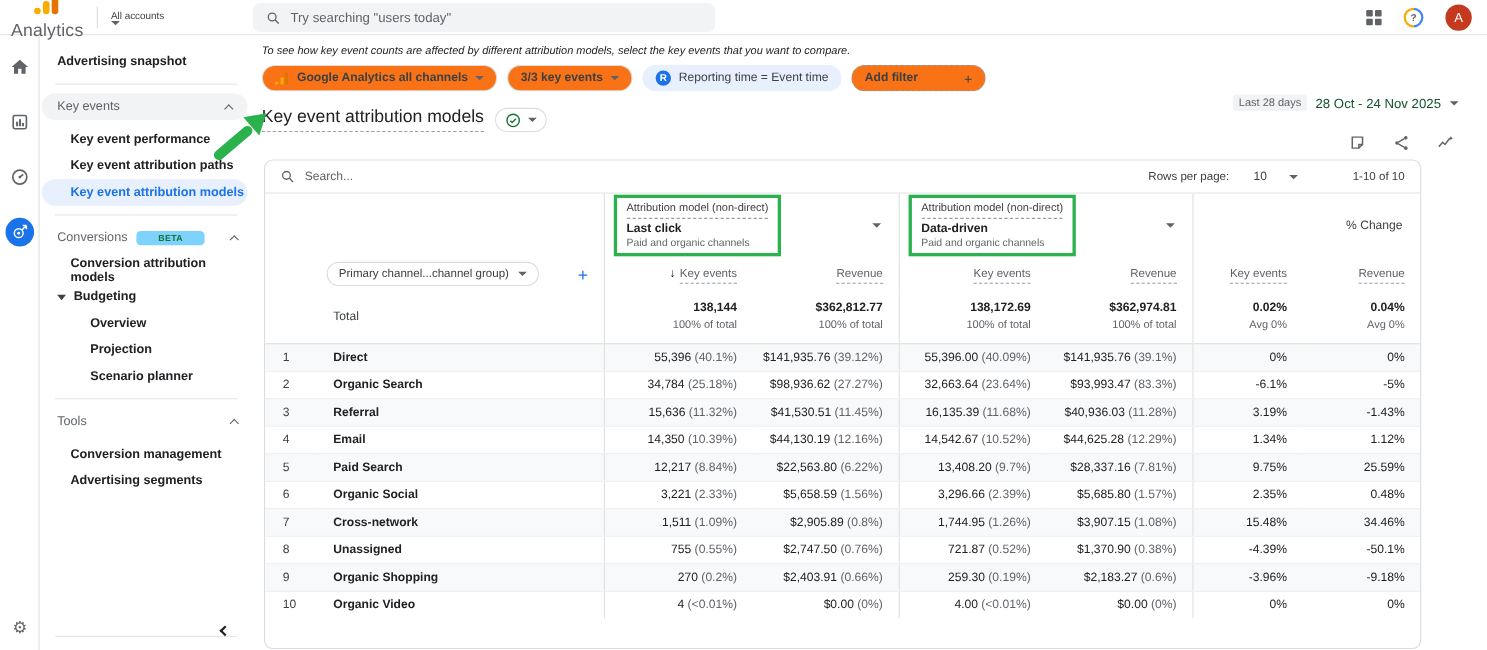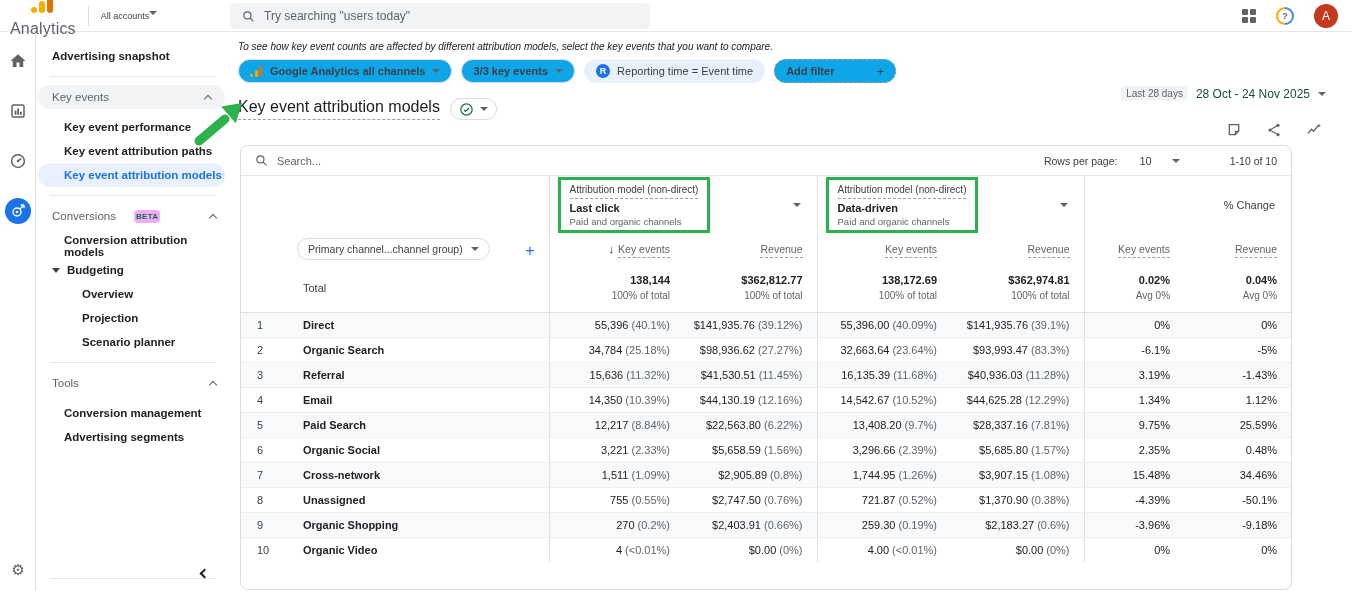--- a/index.html
+++ b/index.html
@@ -10,21 +10,21 @@
   
   .topbar { position:absolute; left:0; top:0; right:0; height:32px; background:#fff;
             border-bottom:1px solid #e4e6e8; display:flex; align-items:center; z-index:5; }
   .brand { display:flex; align-items:center; gap:7px; padding-left:10px;flex-direction:column; }
   .logo { position:relative; width:24px; height:19px; }
   .logo .b1 { position:absolute; left:0; bottom:0; width:6px; height:6px; border-radius:50%; background:#f9ab00; }
   .logo .b2 { position:absolute; left:8px; bottom:0; width:6px; height:12px; border-radius:3px; background:#f9ab00; }
   .logo .b3 { position:absolute; left:16px; bottom:0; width:6px; height:19px; border-radius:3px; background:#e37400; }
   .brand-name { font-size:16px; color:#5f6368; letter-spacing:.2px; }
   .brand-divider { width:1px; height:20px; background:#dadce0; margin:0 12px; }
-  .accounts { display:flex; flex-direction:row; align-items:flex-start; }
+  .accounts { display:flex; flex-direction:column; align-items:flex-start; }
   .accounts .acct-label { font-size:9px; color:#3c4043; }
   .caret { width:0; height:0; border-left:4px solid transparent; border-right:4px solid transparent; border-top:4px solid #5f6368; display:inline-block; }
   .topbar-search { position:absolute; left:230px; top:3px; width:420px; height:26px; background:#f1f3f4;
                    border-radius:6px; display:flex; align-items:center; gap:9px; padding:0 12px; cursor:text; }
   .topbar-search .sq { font-size:12px; color:#5f6368; }
   .topbar-right { margin-left:auto; display:flex; align-items:center; gap:20px; padding-right:14px; }
   .grid-icon { display:grid; grid-template-columns:6px 6px; grid-gap:2px; }
   .grid-icon i { width:6px; height:6px; background:#5f6368; border-radius:1px; }
   .help { width:18px; height:18px; border-radius:50%; background:conic-gradient(from 180deg,#f9ab00 0 50%,#4285f4 50% 100%); display:flex; align-items:center; justify-content:center; }
   .help-inner { width:14px; height:14px; background:#fff; border-radius:50%; display:flex; align-items:center; justify-content:center; font-size:9px; font-weight:700; color:#5f6368; }
@@ -44,34 +44,34 @@
   .side-link.l2 { padding-left:28px; }
   .side-link.l3 { padding-left:46px; }
   .side-link.selected { background:#e8f0fe; color:#1a73e8; border-radius:14px; margin:0 5px 0 2px; padding-left:26px; }
   .side-section { display:flex; align-items:center; height:24px; padding-left:16px; padding-right:14px;
                   font-size:11.5px; font-weight:400; color:#5f6368; cursor:pointer; }
   .side-section.pill { background:#f1f3f4; border-radius:14px; margin:0 5px 0 2px; padding-left:14px; }
   .chev-up { width:6px; height:6px; border-left:1.6px solid #5f6368; border-top:1.6px solid #5f6368;
              transform:rotate(45deg); margin-left:auto; margin-top:3px; }
   .tri-down { width:0; height:0; border-left:4px solid transparent; border-right:4px solid transparent;
               border-top:5px solid #3c4043; margin-right:7px; margin-left:-12px; }
-  .beta { background:#f0abfc; color:#137333; font-size:8px; font-weight:700; padding:2px 2px; border-radius:4px; margin-left:18px; letter-spacing:.3px; }
+  .beta { background:#7dd3fc; color:#137333; font-size:8px; font-weight:700; padding:2px 20px; border-radius:4px; margin-left:8px; letter-spacing:.3px; }
   .side-divider { height:1px; background:#e4e6e8; margin:8px 14px 8px 14px; }
   .side-gap { height:6px; }
   .side-footer { position:absolute; left:0; right:0; bottom:0; background:#fff; }
   .side-footer .line { height:1px; background:#e4e6e8; margin:0 14px 12px 14px; }
   .collapse-chev { width:7px; height:7px; border-left:2px solid #202124; border-bottom:2px solid #202124;
                    transform:rotate(45deg); position:absolute; right:22px; bottom:14px; cursor:pointer; }
 
   
   .main { position:absolute; left:230px; top:32px; right:0; bottom:0; background:#fff; }
   .info-text { padding:9px 0 0 8px; font-size:10px; color:#202124;font-style:italic; }
   .filter-row { display:flex; align-items:center; gap:9px; margin:7px 0 0 8px; }
   .chip { height:24px; border:1px solid #dadce0; border-radius:16px; display:inline-flex; align-items:center;
-          gap:7px; padding:0 11px; font-size:11px; font-weight:700; color:#3c4043; cursor:pointer; background:#0ea5e9; }
+          gap:7px; padding:0 11px; font-size:11px; font-weight:700; color:#3c4043; cursor:pointer; background:#f97316; }
   .chip.blue { background:#e8f0fe; border-color:#e8f0fe; font-weight:400; color:#3c4043; }
   .chip.dashed { border:1px dashed #9aa0a6; font-weight:700;gap:40px; }
   .mini-logo { position:relative; width:13px; height:11px; }
   .mini-logo i { position:absolute; bottom:0; background:#f9ab00; border-radius:1.5px; }
   .mini-logo .m1 { left:0; width:3px; height:3px; border-radius:50%; }
   .mini-logo .m2 { left:4.5px; width:3px; height:7px; }
   .mini-logo .m3 { left:9px; width:3px; height:11px; background:#e37400; }
   .r-badge { width:14px; height:14px; border-radius:50%; background:#1a73e8; color:#fff; font-size:9px; font-weight:700;
              display:flex; align-items:center; justify-content:center; }
   .plus-glyph { font-size:13px; font-weight:400; color:#3c4043; margin-left:2px; }

